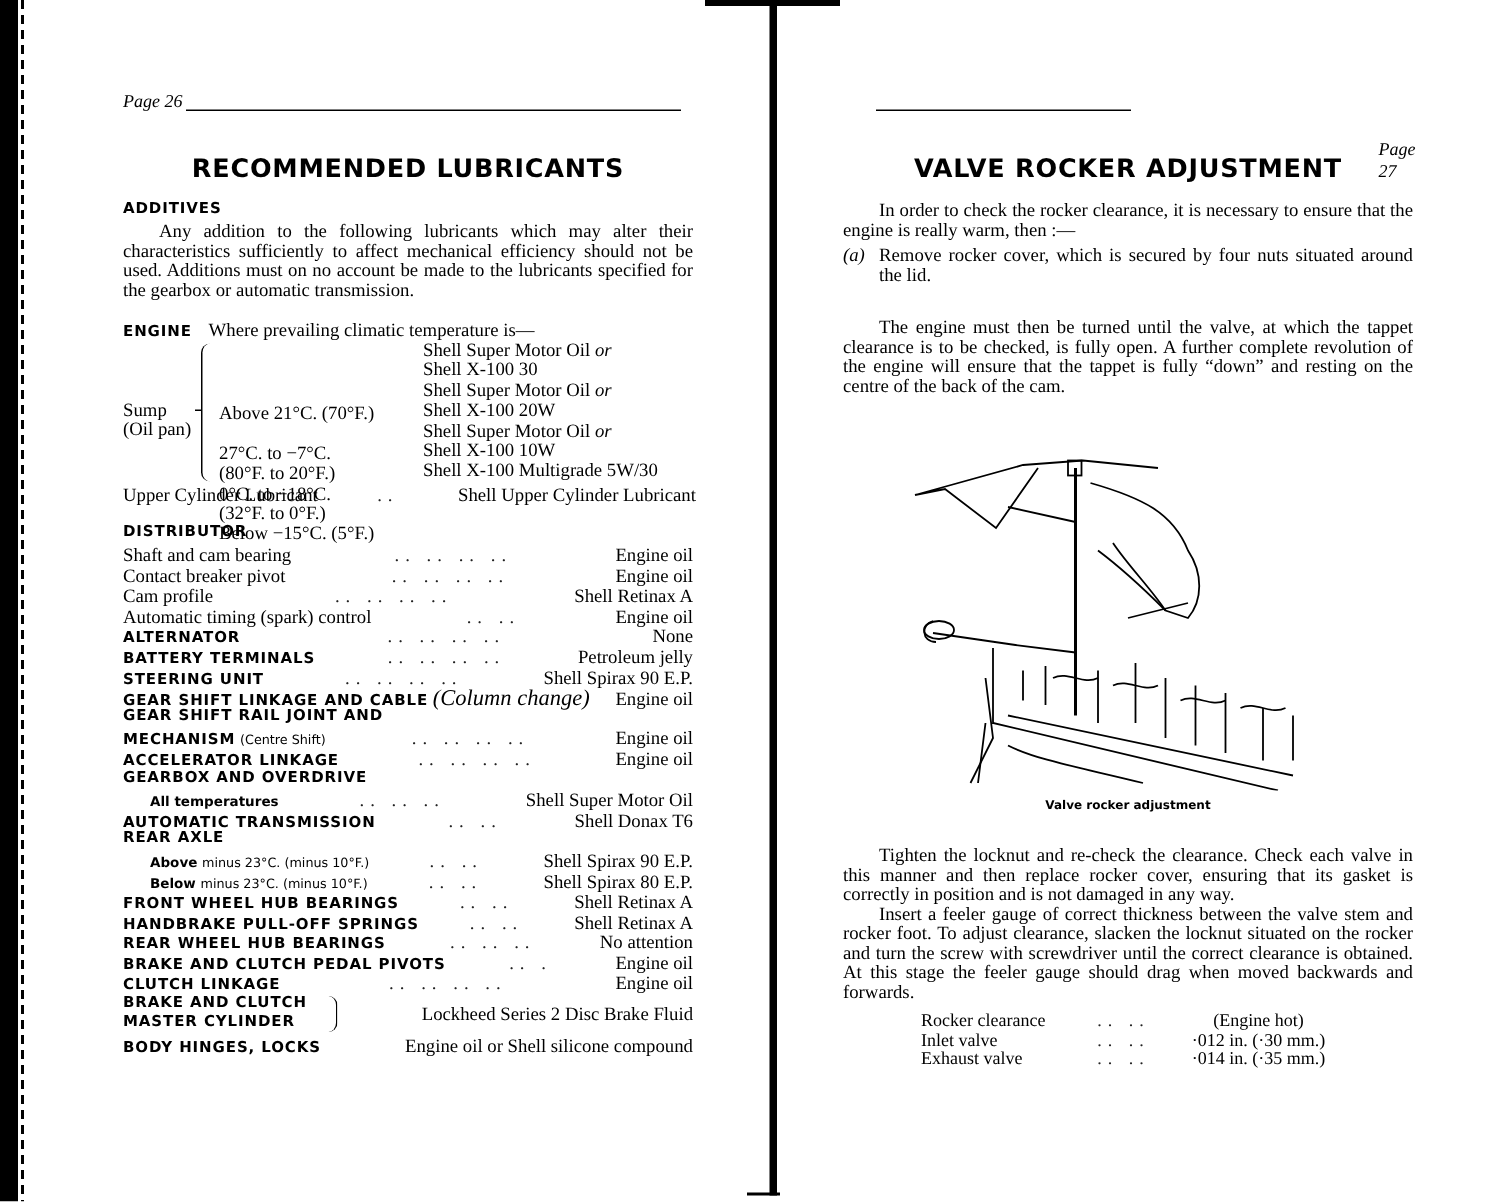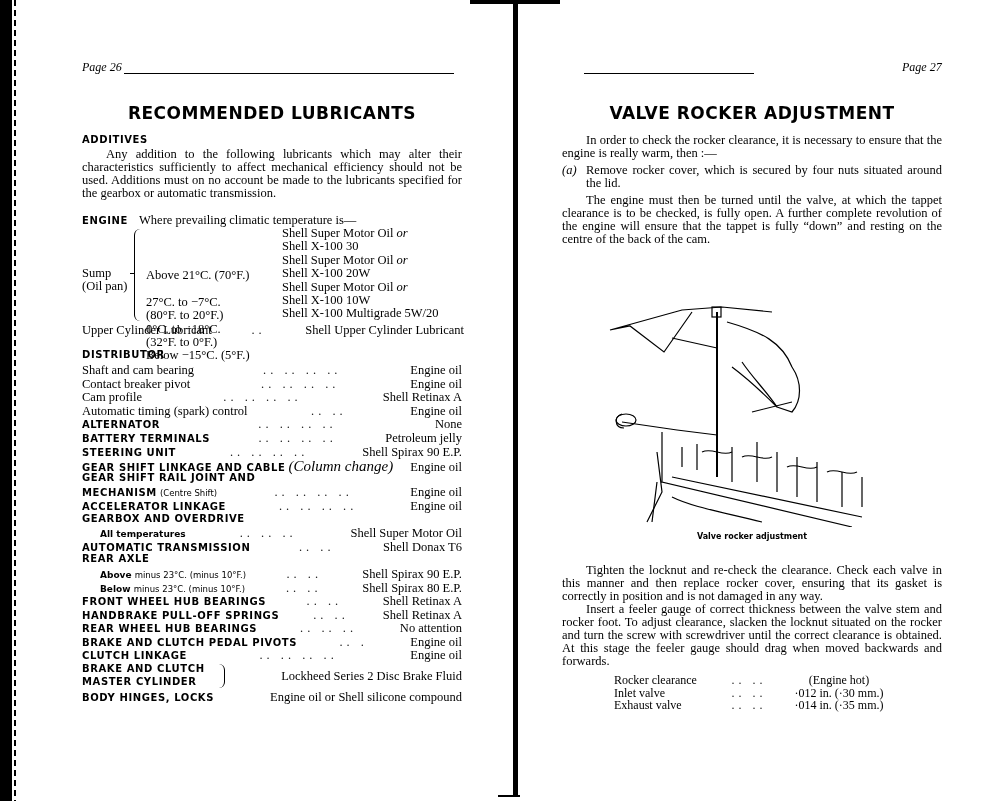--- a/index.html
+++ b/index.html
@@ -7,21 +7,21 @@
     .left-edge { position: absolute; left: 0; top: 0; width: 12px; height: 801px; background: #000; }
     .left-edge-2 { position: absolute; left: 14px; top: 0; width: 2px; height: 801px; background: repeating-linear-gradient(#000 0 6px, #fff 6px 10px); }
     .spine { position: absolute; left: 513px; top: 0; width: 5px; height: 797px; background: #000; }
     .spine-top { position: absolute; left: 470px; top: 0; width: 90px; height: 4px; background: #000; }
     .spine-bottom { position: absolute; left: 498px; top: 795px; width: 22px; height: 2px; background: #000; }
     .page { position: absolute; top: 0; height: 801px; }
     .page.left { left: 82px; width: 380px; }
     .page.right { left: 562px; width: 380px; }
     .page-num { position: absolute; top: 60px; font-style: italic; font-size: 12px; }
     .page.left .page-num { left: 0; }
-    .page.right .page-num { left: 340px; }
+    .page.right .page-num { left: 357px; margin-top: 32px; }
     .rule { position: absolute; top: 73px; height: 1px; background: #000; }
     .page.left .rule { left: 42px; width: 330px; }
     .page.right .rule { left: 22px; width: 170px; }
     .title { position: absolute; top: 103px; left: 0; width: 380px; text-align: center; font-family: "DejaVu Sans", sans-serif; font-weight: bold; font-size: 17px; letter-spacing: 0.5px; }
     .sc { font-family: "DejaVu Sans", sans-serif; font-weight: bold; font-size: 10px; letter-spacing: 0.6px; }
     .body-text { font-size: 12.5px; line-height: 13px; text-align: justify; }
     .indent { text-indent: 24px; }
     .block { position: absolute; left: 0; width: 380px; }
     .row { display: flex; justify-content: space-between; align-items: baseline; height: 13.6px; font-size: 12.5px; white-space: nowrap; }
     .row .dots { flex: 1; text-align: center; letter-spacing: 4px; color: #222; overflow: hidden; }
@@ -92,21 +92,21 @@
         <div>(32°F. to 0°F.)</div>
         <div>Below −15°C. (5°F.)</div>
       </div>
       <div class="oil-col">
         <div>Shell Super Motor Oil <i>or</i></div>
         <div>Shell X-100 30</div>
         <div>Shell Super Motor Oil <i>or</i></div>
         <div>Shell X-100 20W</div>
         <div>Shell Super Motor Oil <i>or</i></div>
         <div>Shell X-100 10W</div>
-        <div>Shell X-100 Multigrade 5W/20</div>
+        <div>Shell X-100 Multigrade 5W/30</div>
       </div>
     </div>
     <div class="row" style="">
       <span>Upper Cylinder Lubricant</span>
       <span class="dots" style="flex:0 0 40px;">..</span>
       <span class="val">Shell Upper Cylinder Lubricant</span>
     </div>
   </div>
 
   <div class="block" style="top:349px;">
@@ -237,21 +237,21 @@
   <div class="page-num">Page 27</div>
   <div class="rule"></div>
   <div class="title">VALVE ROCKER ADJUSTMENT</div>
 
   <div class="block" style="top:134px;">
     <div class="body-text indent">In order to check the rocker clearance, it is necessary to ensure that the engine is really warm, then :—</div>
     <div class="item-a body-text" style="margin-top:4px;">
       <span class="mk">(a)</span>
       <span>Remove rocker cover, which is secured by four nuts situated around the lid.</span>
     </div>
-    <div class="body-text indent" style="margin-top:4px;">The engine must then be turned until the valve, at which the tappet clearance is to be checked, is fully open. A further complete revolution of the engine will ensure that the tappet is fully “down” and resting on the centre of the back of the cam.</div>
+    <div class="body-text indent" style="margin-top:22px;">The engine must then be turned until the valve, at which the tappet clearance is to be checked, is fully open. A further complete revolution of the engine will ensure that the tappet is fully “down” and resting on the centre of the back of the cam.</div>
   </div>
 
   <svg class="figure" viewBox="0 0 300 245">
     <g fill="none" stroke="#000" stroke-width="1.2">
       <path d="M8 48 L80 28 L120 25 L170 30 M8 48 L28 44 L62 70 L90 30"></path>
       <path d="M70 56 L115 66"></path>
       <path d="M125 40 C160 50 180 60 190 85 C200 100 200 118 190 130 L175 125 C165 115 150 100 130 85"></path>
       <path d="M140 80 C150 95 165 110 175 125"></path>
       <line x1="115" y1="30" x2="115" y2="195" stroke-width="2"></line>
       <rect x="110" y="25" width="9" height="10"></rect>

